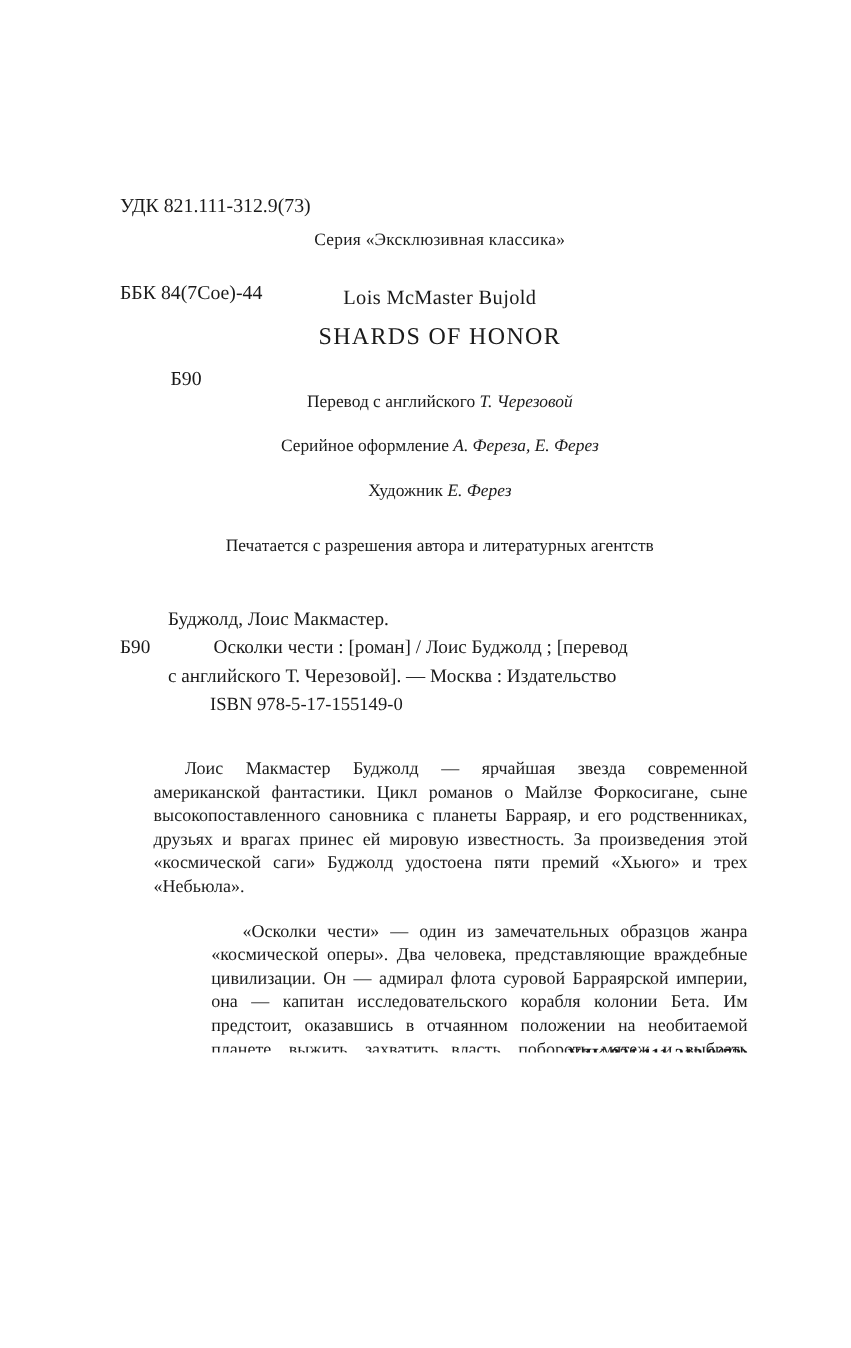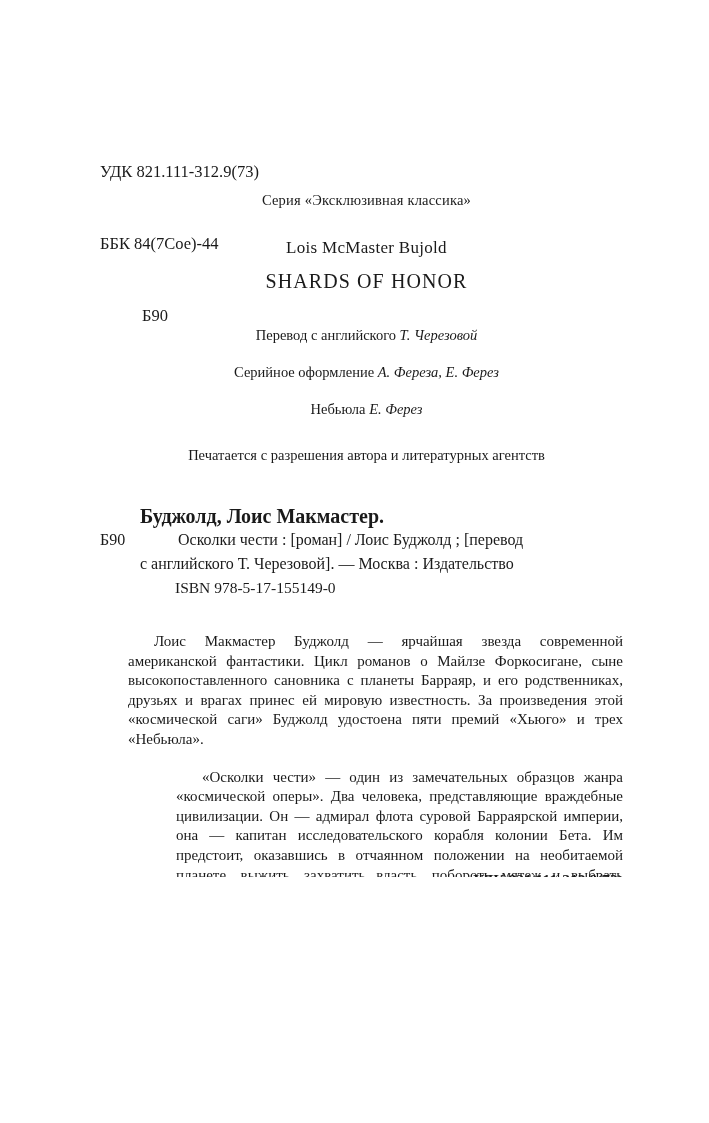--- a/index.html
+++ b/index.html
@@ -83,23 +83,23 @@
   
   .biblio {
     position: absolute;
     left: 100px;
     top: 505px;
     width: 523px;
     font-size: 16px;
     line-height: 23.5px;
   }
   .biblio-author {
-    font-weight: bold;
+    font-weight: normal;
     padding-left: 40px;
-    font-size: 20px;
+    font-size: 16px;
     line-height: 23px;
   }
   .biblio-entry {
     position: relative;
     padding-left: 40px;
     text-align: justify;
     text-justify: inter-word;
   }
   .biblio-marker {
     position: absolute;
@@ -174,21 +174,21 @@
 
     <div class="credit-line credit-translation">
       <span>Перевод с английского </span><i>Т. Черезовой</i>
     </div>
 
     <div class="credit-line credit-design">
       <span>Серийное оформление </span><i>А. Фереза, Е. Ферез</i>
     </div>
 
     <div class="credit-line credit-artist">
-      <span>Небьюла </span><i>Е. Ферез</i>
+      <span>Художник </span><i>Е. Ферез</i>
     </div>
 
     <div class="permission">
       <span>Печатается с разрешения автора и литературных агентств</span>
     </div>
   </div>
 
   <div class="biblio">
     <div class="biblio-author">Буджолд, Лоис Макмастер.</div>
     <div class="biblio-entry">

